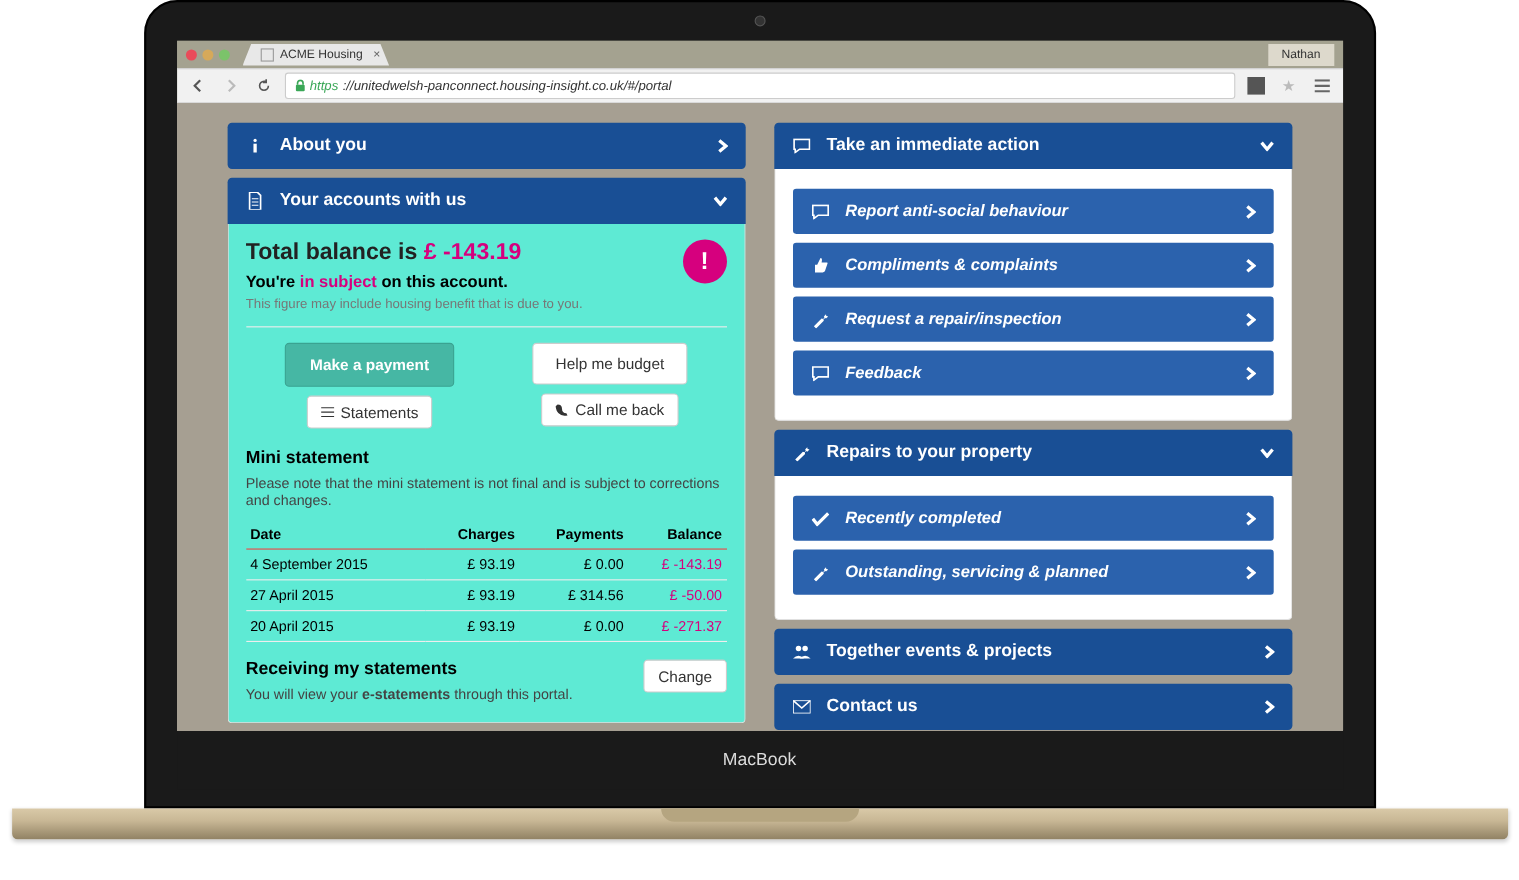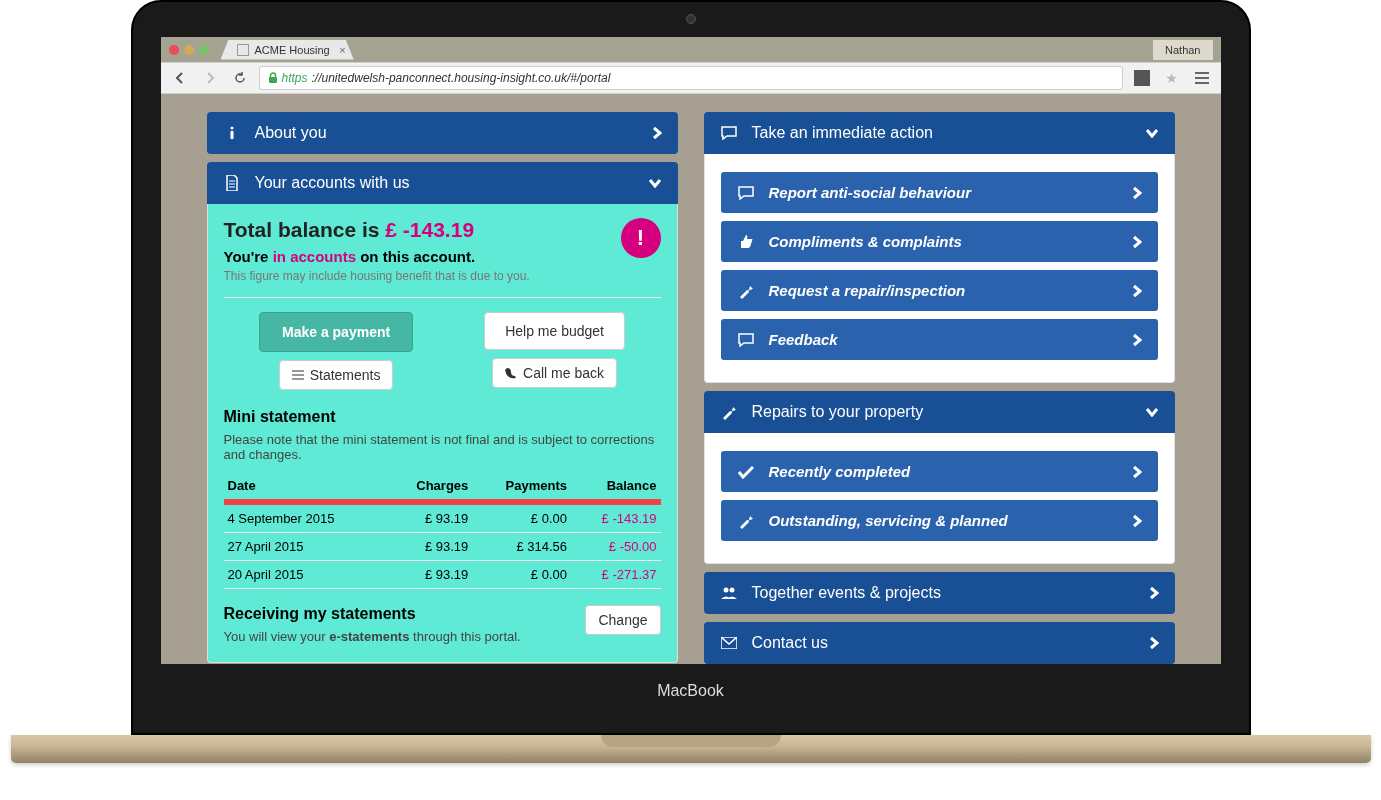--- a/index.html
+++ b/index.html
@@ -91,21 +91,21 @@
 }
 .cols{display:flex;gap:26px;}
 .col{flex:1;min-width:0;}
 
 .panel-header{
   background:#194f95;
   color:#fff;
   border-radius:4px;
   padding:12px 16px;
   display:flex;align-items:center;gap:14px;
-  font-weight:normal;font-size:16px;
+  font-weight:bold;font-size:16px;
   margin-top:8px;
   cursor:pointer;
 }
 .panel-header .ico{width:18px;display:flex;justify-content:center;}
 .panel-header .chev{margin-left:auto;font-size:18px;}
 .panel-header.open{border-radius:4px 4px 0 0;}
 
 .panel-body{
   background:#5eead4;
   border:1px solid #e0e0e0;
@@ -141,21 +141,21 @@
 .btn-col{display:flex;flex-direction:column;align-items:center;gap:8px;}
 .btn{
   border-radius:4px;padding:10px 20px;font-size:14px;cursor:pointer;display:flex;align-items:center;gap:6px;
   border:1px solid #ccc;background:#fff;color:#333;
 }
 .btn.primary{background:#46b7a4;color:#fff;border-color:#3aa391;font-weight:bold;padding:11px 22px;}
 .btn.small{padding:6px 12px;font-size:14px;}
 .section-title{font-size:16px;font-weight:bold;margin-top:18px;}
 .section-note{font-size:13px;color:#444;margin-top:6px;}
 table.mini{width:100%;border-collapse:collapse;margin-top:10px;font-size:13px;}
-table.mini th{padding:6px 4px;text-align:right;border-bottom:6px solid #ef4444;font-size:13px;}
+table.mini th{padding:6px 4px;text-align:right;border-bottom:1px solid #ef4444;font-size:13px;}
 table.mini th:first-child{text-align:left;}
 table.mini td{padding:6px 4px;text-align:right;border-bottom:1px solid #eee;}
 table.mini td:first-child{text-align:left;}
 .bal-cell{color:#d6007e;}
 .rcv-row{display:flex;justify-content:space-between;align-items:flex-start;margin-top:16px;}
 .rcv-txt .section-title{margin-top:0;}
 .bold{font-weight:bold;}
 
 .macbook-text{
   color:#ddd;font-size:16px;text-align:center;padding:18px 0;background:#1a1a1a;
@@ -269,21 +269,21 @@
                   </svg>
               </span>
             </div>
             <div class="panel-body">
               <div class="balance-row">
                 <div>
                   <div class="total-balance">
                     <span>Total balance is </span><span class="amt">£ -143.19</span>
                   </div>
                   <div class="arrears-line">
-                    <span>You're </span><span class="arrears">in accounts</span><span> on this account.</span>
+                    <span>You're </span><span class="arrears">in subject</span><span> on this account.</span>
                   </div>
                   <div class="fineprint">This figure may include housing benefit that is due to you.</div>
                 </div>
                 <div class="excl">!</div>
               </div>
               <div class="btn-row">
                 <div class="btn-col">
                   <button class="btn primary">Make a payment</button>
                   <button class="btn small">
                     <svg width="12" height="10" viewBox="0 0 12 10">

